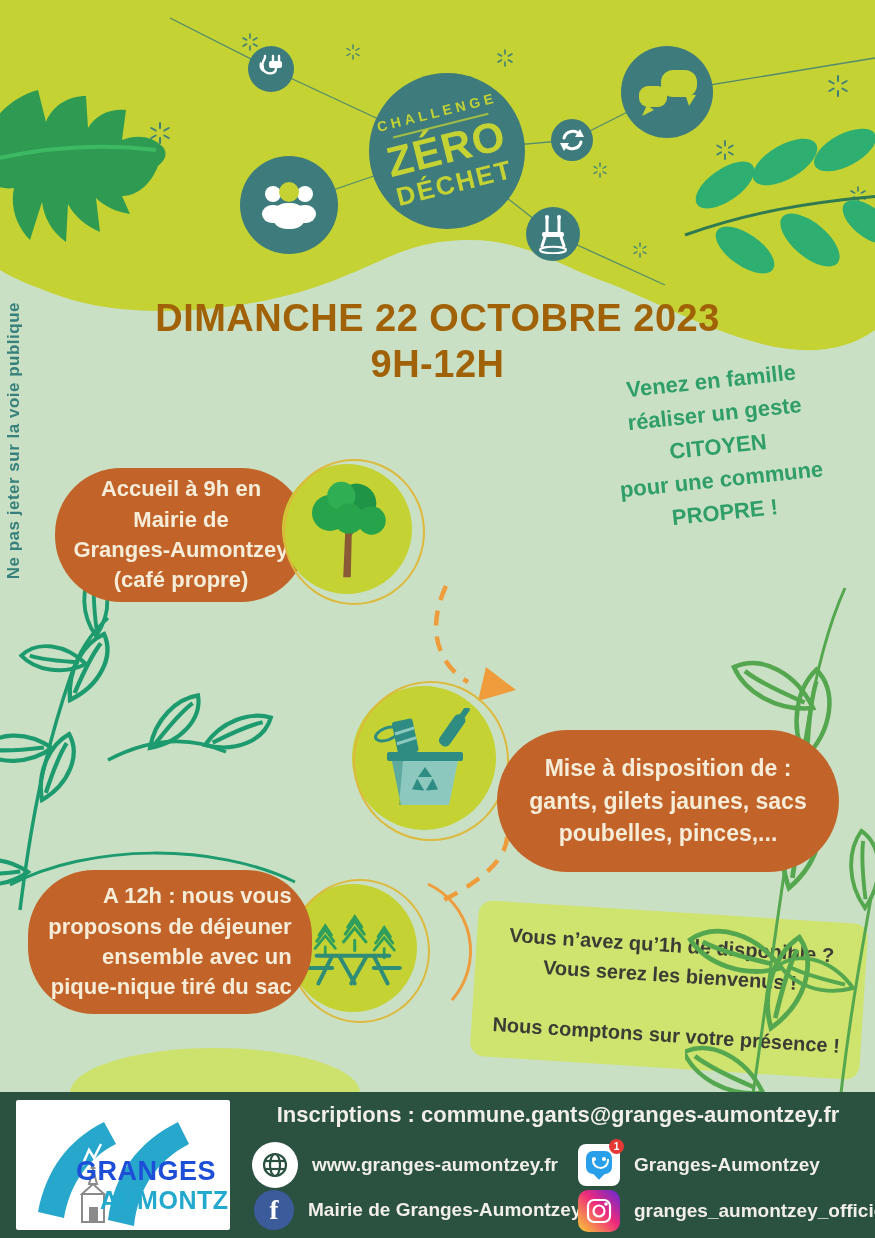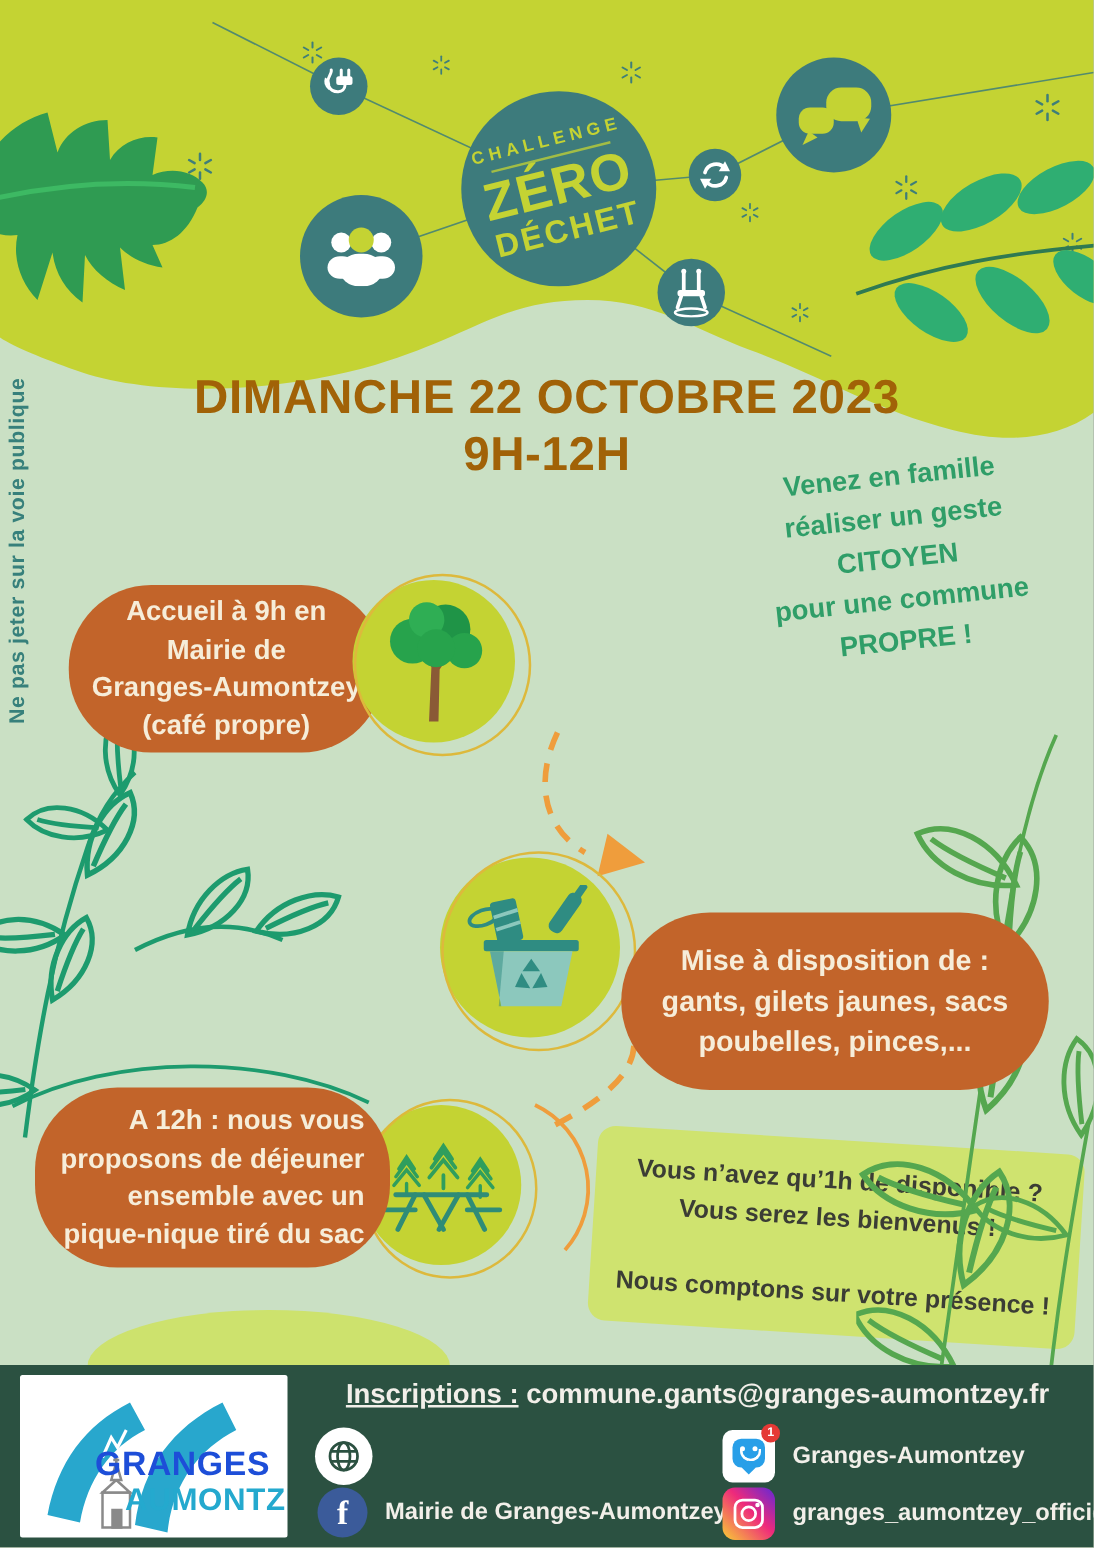--- a/index.html
+++ b/index.html
@@ -47,21 +47,21 @@
         transform:rotate(3.6deg);display:flex;align-items:center;justify-content:center;text-align:center;
         color:#3b3d35;font-weight:bold;font-size:20px;line-height:1.5;z-index:3;padding:6px 10px;box-sizing:border-box;}
   .mound{position:absolute;left:70px;top:1048px;width:290px;height:90px;background:#cde26d;border-radius:50%;z-index:2;}
 
   
   .footer{position:absolute;left:0;top:1092px;width:875px;height:146px;background:#2b5141;z-index:6;color:#f2efe9;}
   .logo-card{position:absolute;left:16px;top:8px;width:214px;height:130px;background:#fff;border-radius:2px;overflow:hidden;}
   .logo-granges{position:absolute;left:60px;top:56px;font-size:27px;font-weight:bold;color:#1d4ed8;letter-spacing:.5px;}
   .logo-aumontzey{position:absolute;left:84px;top:86px;font-size:25px;font-weight:bold;color:#24a9ce;letter-spacing:.5px;}
   .inscr{position:absolute;left:250px;top:10px;width:616px;text-align:center;font-size:22px;font-weight:bold;}
-  .inscr .lbl{text-decoration:underline;}
+  .inscr .lbl{}
   .contact{position:absolute;display:flex;align-items:center;gap:14px;font-size:19px;font-weight:bold;}
   .c1{left:252px;top:50px;} .c2{left:578px;top:52px;} .c3{left:254px;top:98px;} .c4{left:578px;top:98px;}
   .globe{width:46px;height:46px;background:#fff;border-radius:50%;display:flex;align-items:center;justify-content:center;}
   .fb{width:40px;height:40px;background:#3b5b9a;border-radius:50%;display:flex;align-items:center;justify-content:center;
       color:#fff;font-size:27px;font-weight:bold;font-family:"Liberation Serif",serif;}
   .pp{position:relative;width:42px;height:42px;background:#fff;border-radius:8px;}
   .pp-b{position:absolute;left:8px;top:7px;width:26px;height:23px;background:#289fe8;border-radius:7px;}
   .pp-b::after{content:'';position:absolute;left:9px;bottom:-4px;width:8px;height:8px;background:#289fe8;transform:rotate(45deg);}
   .pp-eye{position:absolute;top:6px;width:4px;height:4px;background:#fff;border-radius:50%;}
   .pp-smile{position:absolute;left:6px;top:8px;width:13px;height:8px;border:2.5px solid #fff;border-top:none;border-radius:0 0 12px 12px;}
@@ -372,20 +372,21 @@
       <span class="globe">
         <svg width="30" height="30" viewBox="0 0 30 30">
           <g stroke="#2b5141" stroke-width="2.2" fill="none">
             <circle cx="15" cy="15" r="11"></circle>
             <ellipse cx="15" cy="15" rx="5" ry="11"></ellipse>
             <line x1="4" y1="11" x2="26" y2="11"></line>
               <line x1="4" y1="19" x2="26" y2="19"></line>
           </g>
         </svg>
       </span>
+      <span>www.granges-aumontzey.fr</span>
     </div>
 
     <div class="contact c2">
       <span class="pp">
         <span class="pp-b">
           <span class="pp-eye" style="left:6px;"></span>
           <span class="pp-eye" style="right:6px;"></span>
           <span class="pp-smile"></span>
         </span>
         <span class="pp-badge">1</span>

